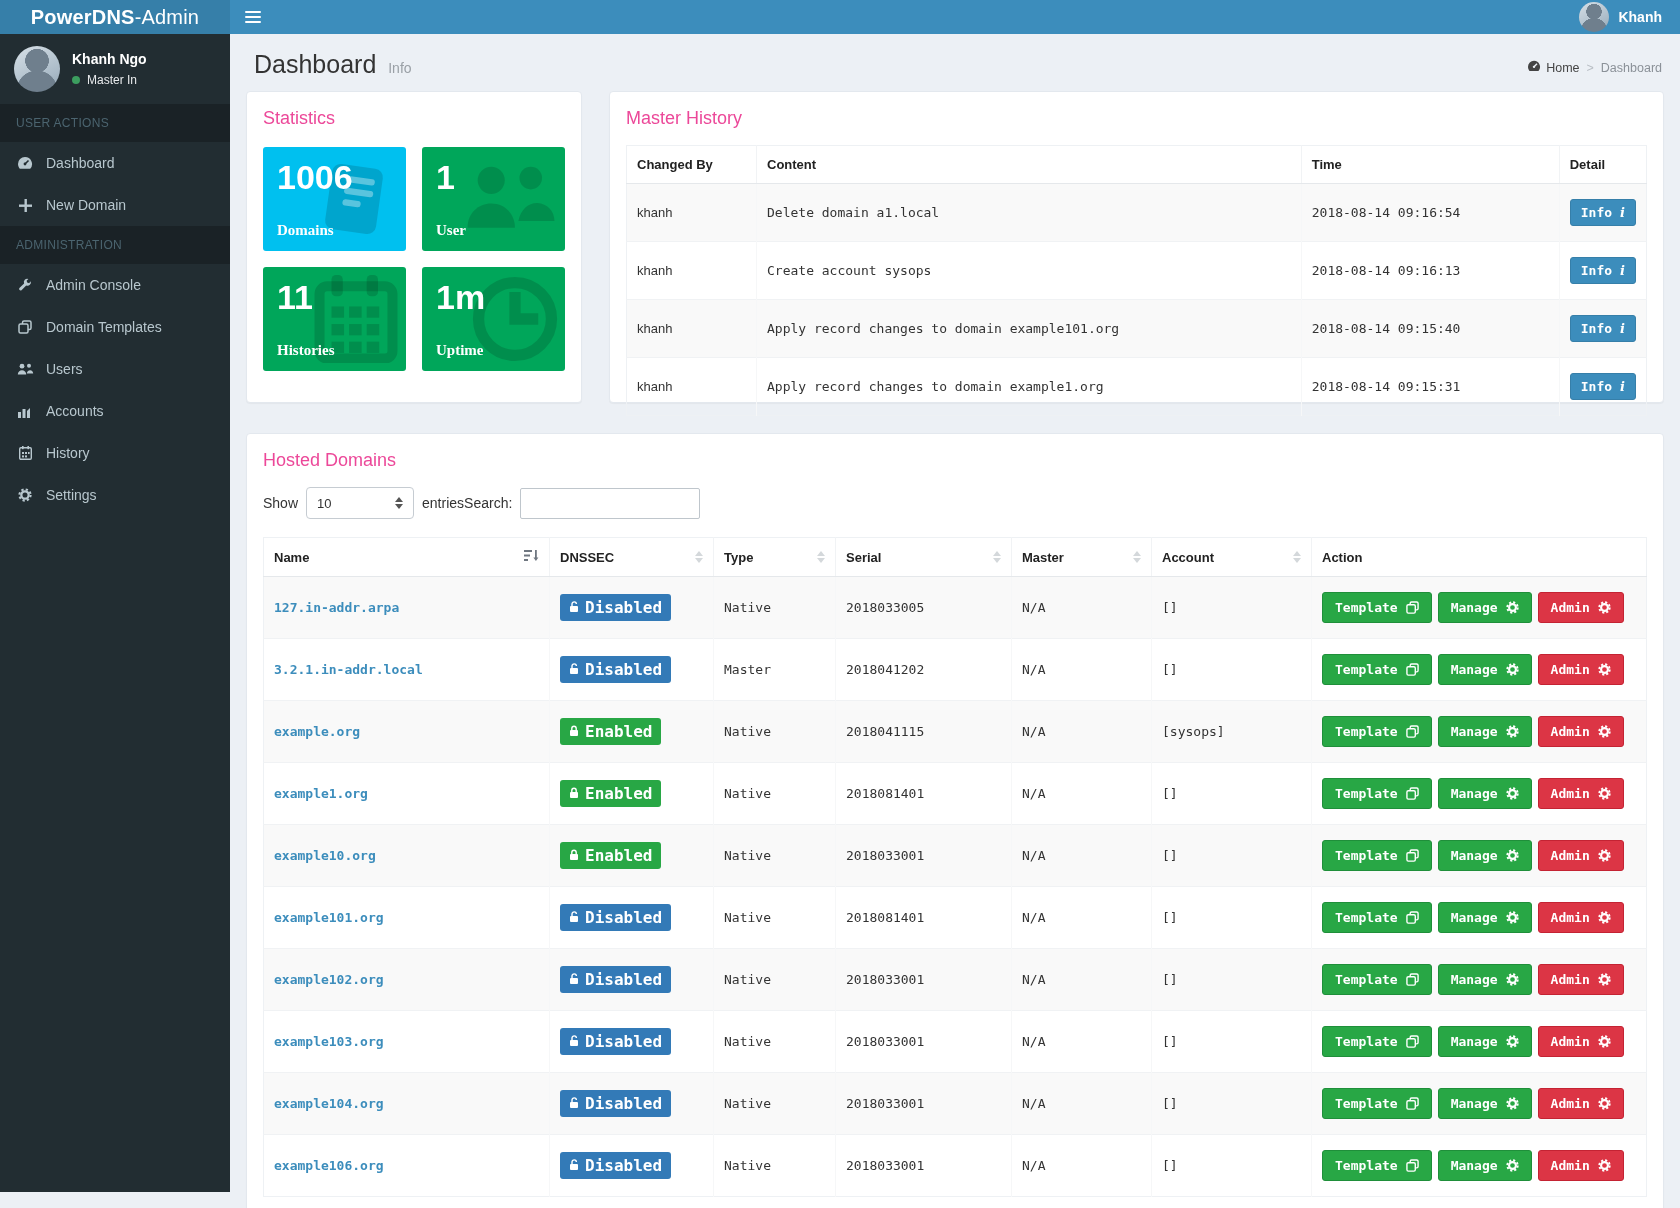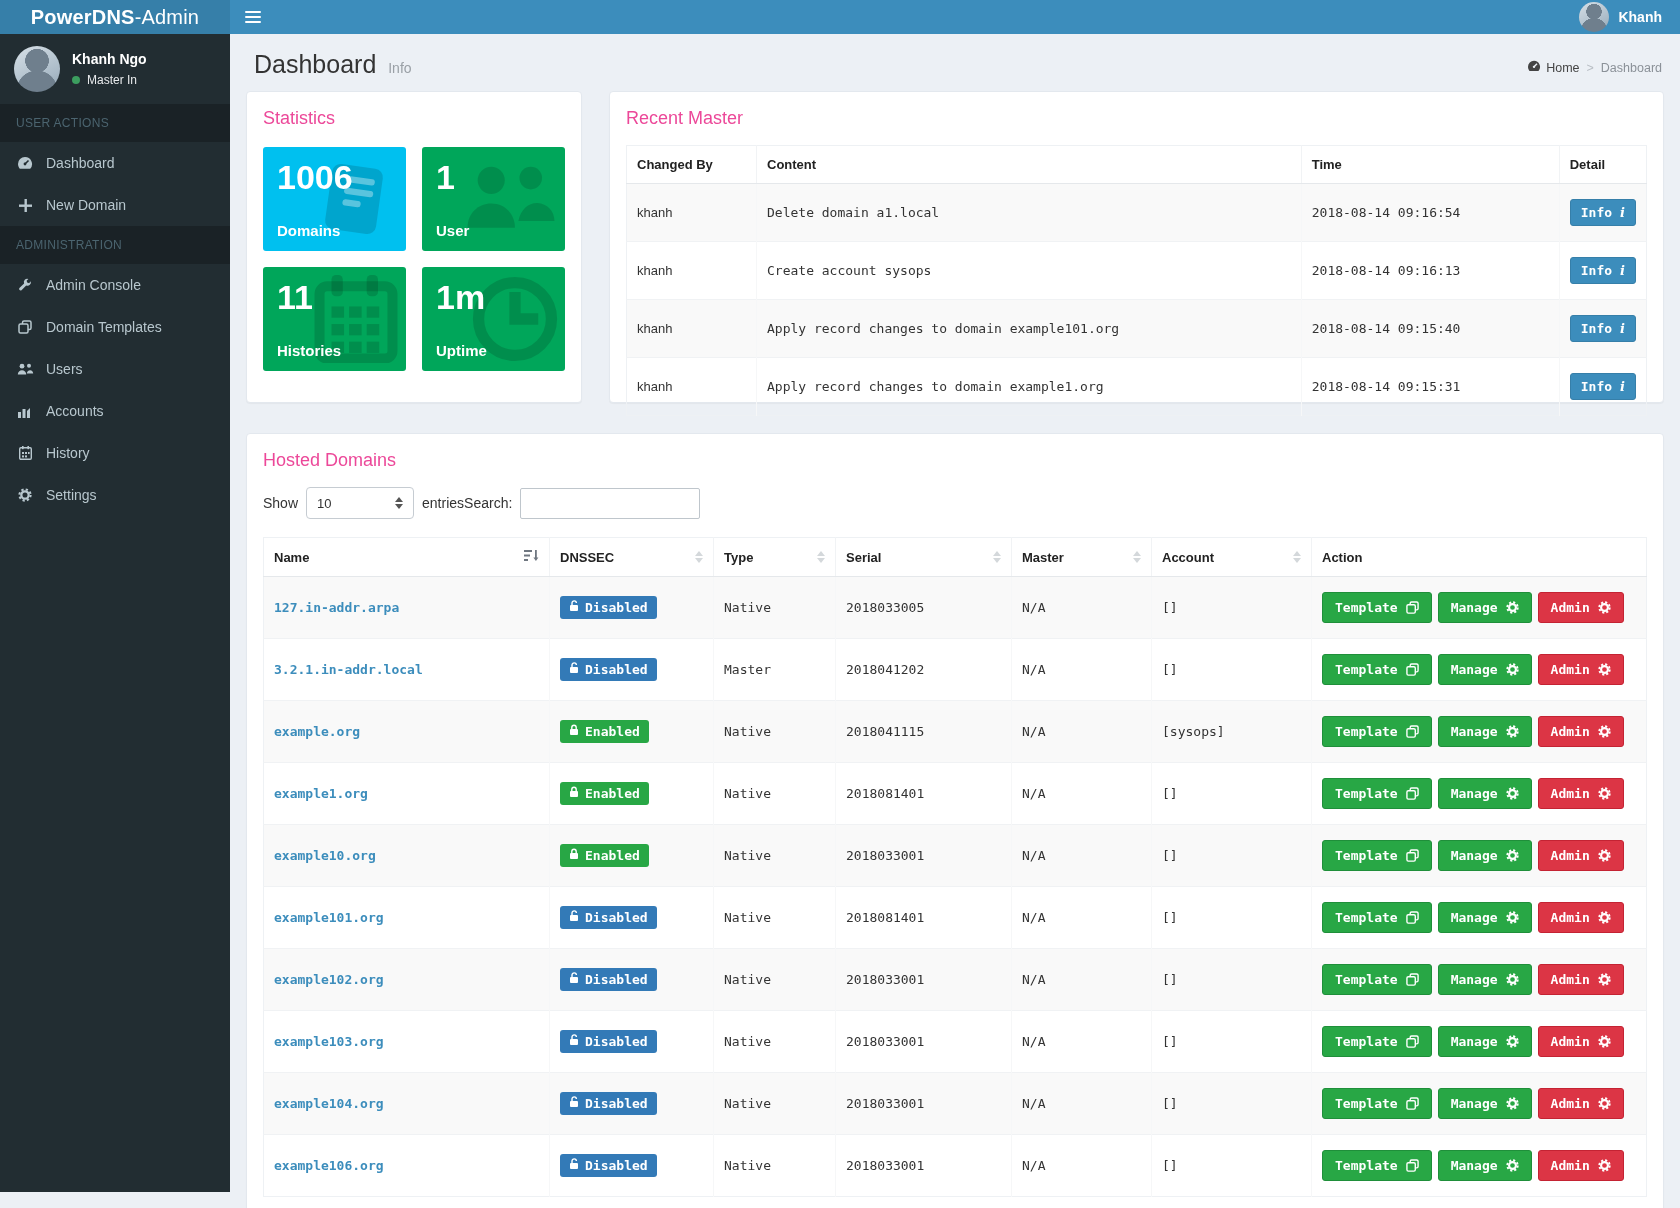--- a/index.html
+++ b/index.html
@@ -60,21 +60,21 @@
   .stats-panel { width:336px; flex:none; height:312px; }
   .history-panel { flex:1; height:312px; }
 
   
   .stat-grid { display:grid; grid-template-columns:1fr 1fr; gap:16px; padding:8px 16px 16px 16px; }
   .stat-box { height:104px; border-radius:3px; color:#fff; position:relative; overflow:hidden;
     padding:12px 14px; }
   .stat-box.aqua { background:#00c0ef; }
   .stat-box.green { background:#00a65a; }
   .stat-box .num { font-size:34px; font-weight:700; line-height:1.1; position:relative; z-index:2; }
-  .stat-box .lbl { font-size:15px; font-weight:700; position:absolute; bottom:12px; left:14px; z-index:2; }
+  .stat-box .lbl { font-size:15px; font-weight:700; position:absolute; bottom:12px; left:14px; z-index:2;font-family:Liberation Serif, serif; }
   .stat-box .bigicon { position:absolute; right:6px; top:8px; color:rgba(0,0,0,0.14); z-index:1; }
 
   
   table { border-collapse:collapse; width:100%; }
   .data-table { border:1px solid #eef1f4; margin:6px 16px 16px 16px; width:calc(100% - 32px); }
   .data-table th { text-align:left; font-size:13px; font-weight:700; color:#222;
     padding:11px 10px; border-bottom:1px solid #e5e8eb; border-right:1px solid #f1f3f5; background:#fff; }
   .data-table th:last-child { border-right:none; }
   .data-table td { padding:15px 10px; font-size:13px; border-top:1px solid #f0f2f4;
     border-right:1px solid #f6f7f8; vertical-align:middle; }
@@ -108,21 +108,21 @@
   .search-box input { width:180px; height:31px; border:1px solid #bfc6cc; border-radius:2px; padding:0 8px;
     font-size:13px; outline:none; background:#fff; }
 
   .th-flex { display:flex; align-items:center; justify-content:space-between; gap:6px; }
   .sort-updown { display:inline-flex; flex-direction:column; gap:2px; }
   .sort-updown i { width:0; height:0; border-left:4px solid transparent; border-right:4px solid transparent; }
   .sort-updown .u { border-bottom:5px solid #d4d8db; }
   .sort-updown .d { border-top:5px solid #d4d8db; }
 
   .badge { display:inline-flex; align-items:center; gap:6px; color:#fff; border-radius:3px;
-    padding:4px 9px; font-family:"DejaVu Sans Mono", monospace; font-size:13px; font-weight:700; }
+    padding:4px 9px; font-family:"DejaVu Sans Mono", monospace; font-size:16px; font-weight:700; }
   .badge.blue { background:#337ab7; }
   .badge.green { background:#28a745; }
 
   .domain-link { color:#3c8dbc; text-decoration:none; font-weight:700; }
   .action-cell .btn { margin-right:6px; }
 
   
   .hd-name{width:286px;} .hd-dnssec{width:164px;} .hd-type{width:122px;} .hd-serial{width:176px;}
   .hd-master{width:140px;} .hd-account{width:160px;} .hd-action{width:auto;}
 </style>
@@ -334,21 +334,21 @@
                 <svg width="88" height="88" viewBox="0 0 14 14">
                     <circle cx="7" cy="7" r="5.8" fill="none" stroke="currentColor" stroke-width="1.8"></circle>
                     <path d="M7 3.6V7H9.8" fill="none" stroke="currentColor" stroke-width="1.8" stroke-linecap="square"></path>
                   </svg>
               </span>
             </div>
           </div>
         </div>
 
         <div class="panel history-panel">
-          <div class="panel-title">Recent Master</div>
+          <div class="panel-title">Master History</div>
           <table class="data-table">
             <thead>
                 <tr id="rh-head">
                   <th class="rh-col-by">Changed By</th>
                   <th class="rh-col-content">Content</th>
                   <th class="rh-col-time">Time</th>
                   <th class="rh-col-detail">Detail</th>
                 </tr>
               </thead>
             <tbody id="rh-body">

